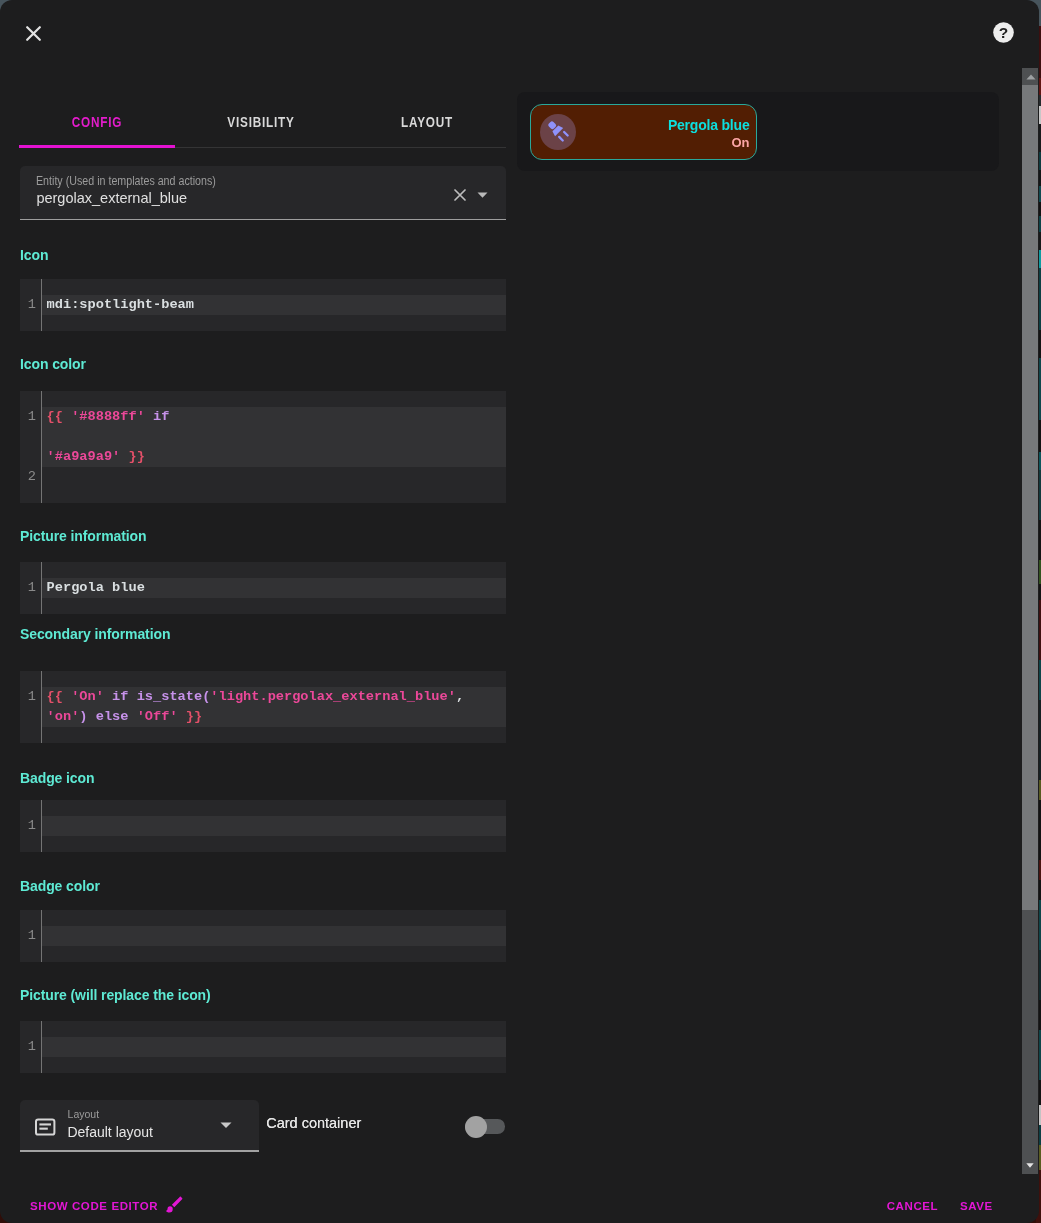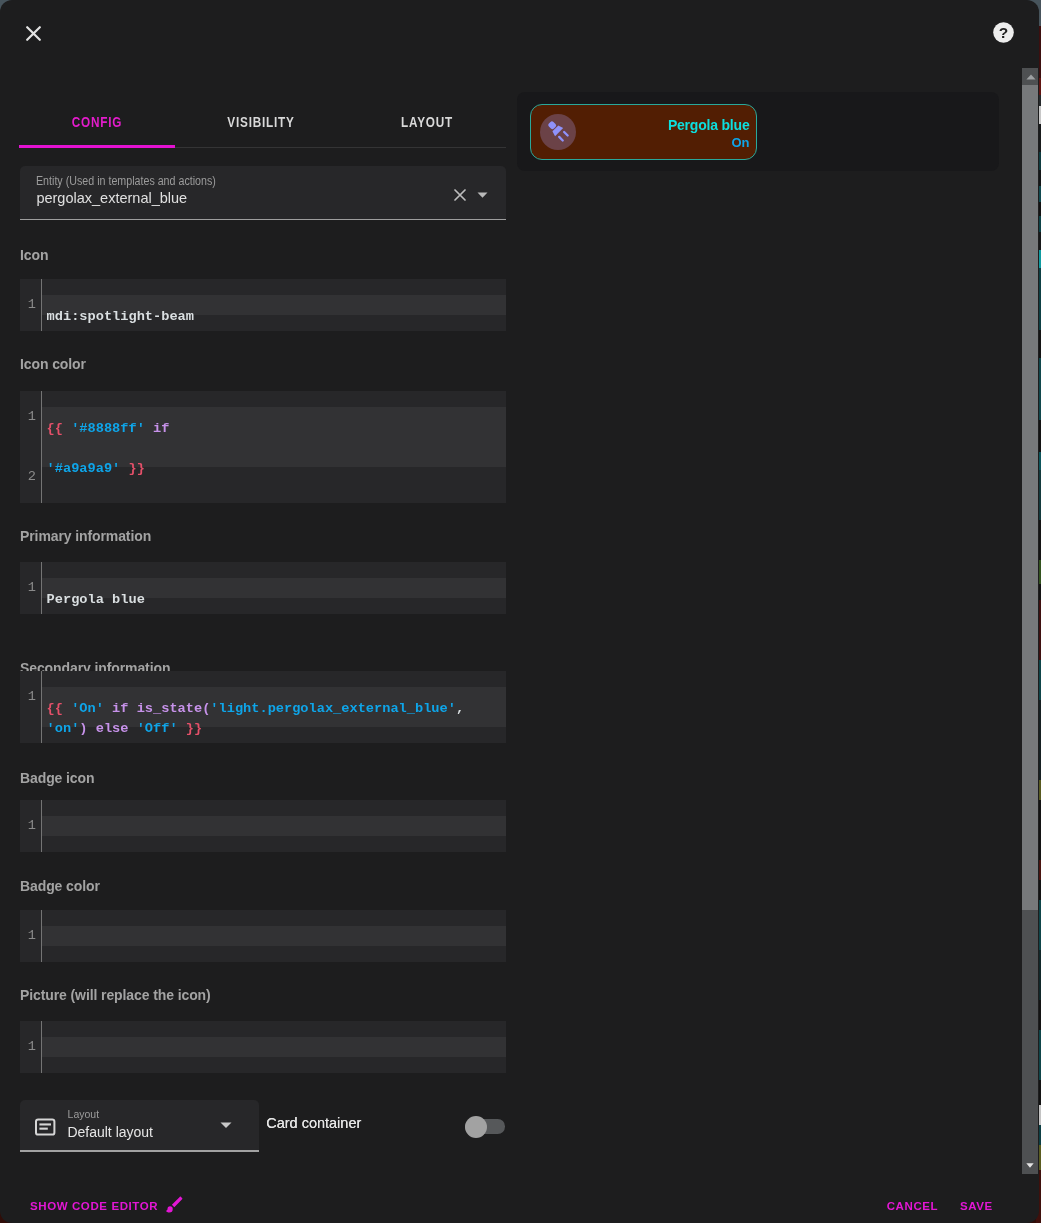--- a/index.html
+++ b/index.html
@@ -14,29 +14,29 @@
 
   
   .tabtxt { top:113.5px; font-size:14px; font-weight:700; letter-spacing:0.93px; color:#d9d9d9; line-height:17px; white-space:nowrap; }
   #tabind { left:19px; top:145px; width:156px; height:3px; background:#e312d2; }
   #tabdiv { left:19px; top:147px; width:487px; height:1px; background:#343435; }
 
   
   #entity { left:20px; top:166px; width:486px; height:53.5px; background:#272729; border-radius:5px 5px 0 0; border-bottom:1.5px solid #9e9e9e; }
 
   
-  .lbl { left:20px; font-size:14px; letter-spacing:-0.1px; font-weight:700; color:#a3a3a3; line-height:17px; white-space:nowrap; }
+  .lbl { left:20px; font-size:14px; letter-spacing:-0.1px; font-weight:700; color:#5eead4; line-height:17px; white-space:nowrap; }
 
   
   .ed { position:absolute; left:20px; width:486px; background:#272729; }
   .gl { position:absolute; left:21.4px; top:0; bottom:0; width:1px; background:#747474; }
   .ln { position:absolute; left:0; width:16px; height:20px; text-align:right; font-family:"Liberation Mono",monospace; font-size:13.65px; color:#8a8a8a; line-height:20.8px; }
   .stripe { position:absolute; left:22.4px; right:0; height:20px; background:#323234; }
-  .row { position:absolute; left:26.6px; height:20px; font-family:"Liberation Mono",monospace; font-size:13.65px; font-weight:700; line-height:20.8px; color:#dadfe1; white-space:pre;margin-top:12px; }
-  .c-str { color:#0ea5e9; } .c-kw { color:#c792ea; } .c-br { color:#e45069; }
+  .row { position:absolute; left:26.6px; height:20px; font-family:"Liberation Mono",monospace; font-size:13.65px; font-weight:700; line-height:20.8px; color:#dadfe1; white-space:pre; }
+  .c-str { color:#ec4899; } .c-kw { color:#c792ea; } .c-br { color:#e45069; }
 
   
   #panel { left:516.5px; top:92.3px; width:482px; height:78.7px; background:#18181a; border-radius:8px; }
   #card { left:530px; top:103.8px; width:227px; height:56px; background:#521e03; border:1.2px solid #29a89b; border-radius:12px; }
   #circ { left:540px; top:114px; width:36px; height:36px; border-radius:50%; background:#6b4247; }
 
   
   .btn { font-size:11.5px; font-weight:700; letter-spacing:0.6px; color:#e316d5; line-height:14px; white-space:nowrap; }
 
   
@@ -113,22 +113,22 @@
   <div class="abs" style="left:36.4px;top:190px;font-size:14.5px;color:#e0e0e0;line-height:17px;">pergolax_external_blue</div>
   <svg class="abs" style="left:454px;top:189px" width="12" height="12" viewBox="0 0 12 12">
       <path d="M1 1 L11 11 M11 1 L1 11" stroke="#bcbcbc" stroke-width="1.7" stroke-linecap="round"></path>
     </svg>
   <svg class="abs" style="left:476.7px;top:191.8px" width="11" height="6" viewBox="0 0 11 6">
       <path d="M0.5 0.5 L10.5 0.5 L5.5 5.8 Z" fill="#b9b9b9"></path>
     </svg>
 
   <div class="abs lbl" style="top:247.2px;">Icon</div>
   <div class="abs lbl" style="top:356px;">Icon color</div>
-  <div class="abs lbl" style="top:527.6px;">Primary information</div>
-  <div class="abs lbl" style="top:660px;">Secondary information</div>
+  <div class="abs lbl" style="top:527.6px;">Picture information</div>
+  <div class="abs lbl" style="top:626px;">Secondary information</div>
   <div class="abs lbl" style="top:769.7px;">Badge icon</div>
   <div class="abs lbl" style="top:878.2px;">Badge color</div>
   <div class="abs lbl" style="top:987px;">Picture (will replace the icon)</div>
 
   <div class="ed" style="top:279px;height:52px;">
     <div class="stripe" style="top:16px;"></div>
       <div class="gl"></div>
     <div class="ln" style="top:16px;">1</div>
     <div class="row" style="top:16px;">mdi:spotlight-beam</div>
   </div>
@@ -196,21 +196,21 @@
   <div class="abs" id="circ"></div>
   <svg class="abs" style="left:544.5px;top:118px" width="25" height="25" viewBox="0 0 24 24">
       <g transform="rotate(-45 12 12)" fill="#8f92fa">
         <rect x="8.9" y="1.4" width="6.2" height="6.8" rx="2"></rect>
         <path d="M8,9.1 L16,9.1 L17.5,14.2 L6.5,14.2 Z"></path>
         <rect x="7.7" y="16.4" width="2.2" height="7" rx="1.1"></rect>
         <rect x="14.4" y="16.4" width="2.2" height="7" rx="1.1"></rect>
       </g>
     </svg>
   <div class="abs" style="left:548px;top:118px;width:201.5px;text-align:right;font-size:14px;letter-spacing:-0.2px;font-weight:700;color:#0cdfdf;line-height:14px;">Pergola blue</div>
-  <div class="abs" style="left:548px;top:136px;width:201.5px;text-align:right;font-size:13px;font-weight:600;color:#0ea5e9;line-height:14px;">On</div>
+  <div class="abs" style="left:548px;top:136px;width:201.5px;text-align:right;font-size:13px;font-weight:600;color:#fca5a5;line-height:14px;">On</div>
 
   <div class="abs btn" style="left:30px;top:1199.2px;">SHOW CODE EDITOR</div>
   <svg class="abs" style="left:163.5px;top:1194px" width="21" height="21" viewBox="0 0 24 24">
       <path d="M20.71,4.63L19.37,3.29C19,2.9 18.35,2.9 17.96,3.29L9,12.25L11.75,15L20.71,5.96C21.1,5.57 21.1,4.93 20.71,4.63M7,14A3,3 0 0,0 4,17C4,18.31 2.84,19 2,19C2.92,20.22 4.5,21 6,21A4,4 0 0,0 10,17A3,3 0 0,0 7,14Z" fill="#e316d5"></path>
     </svg>
   <div class="abs btn" style="left:886.7px;top:1199.2px;">CANCEL</div>
   <div class="abs btn" style="left:960px;top:1199.2px;">SAVE</div>
 
   <div class="abs" id="sb-btn-up"></div>
   <svg class="abs" style="left:1025.9px;top:74.3px" width="10" height="6" viewBox="0 0 10 6">

